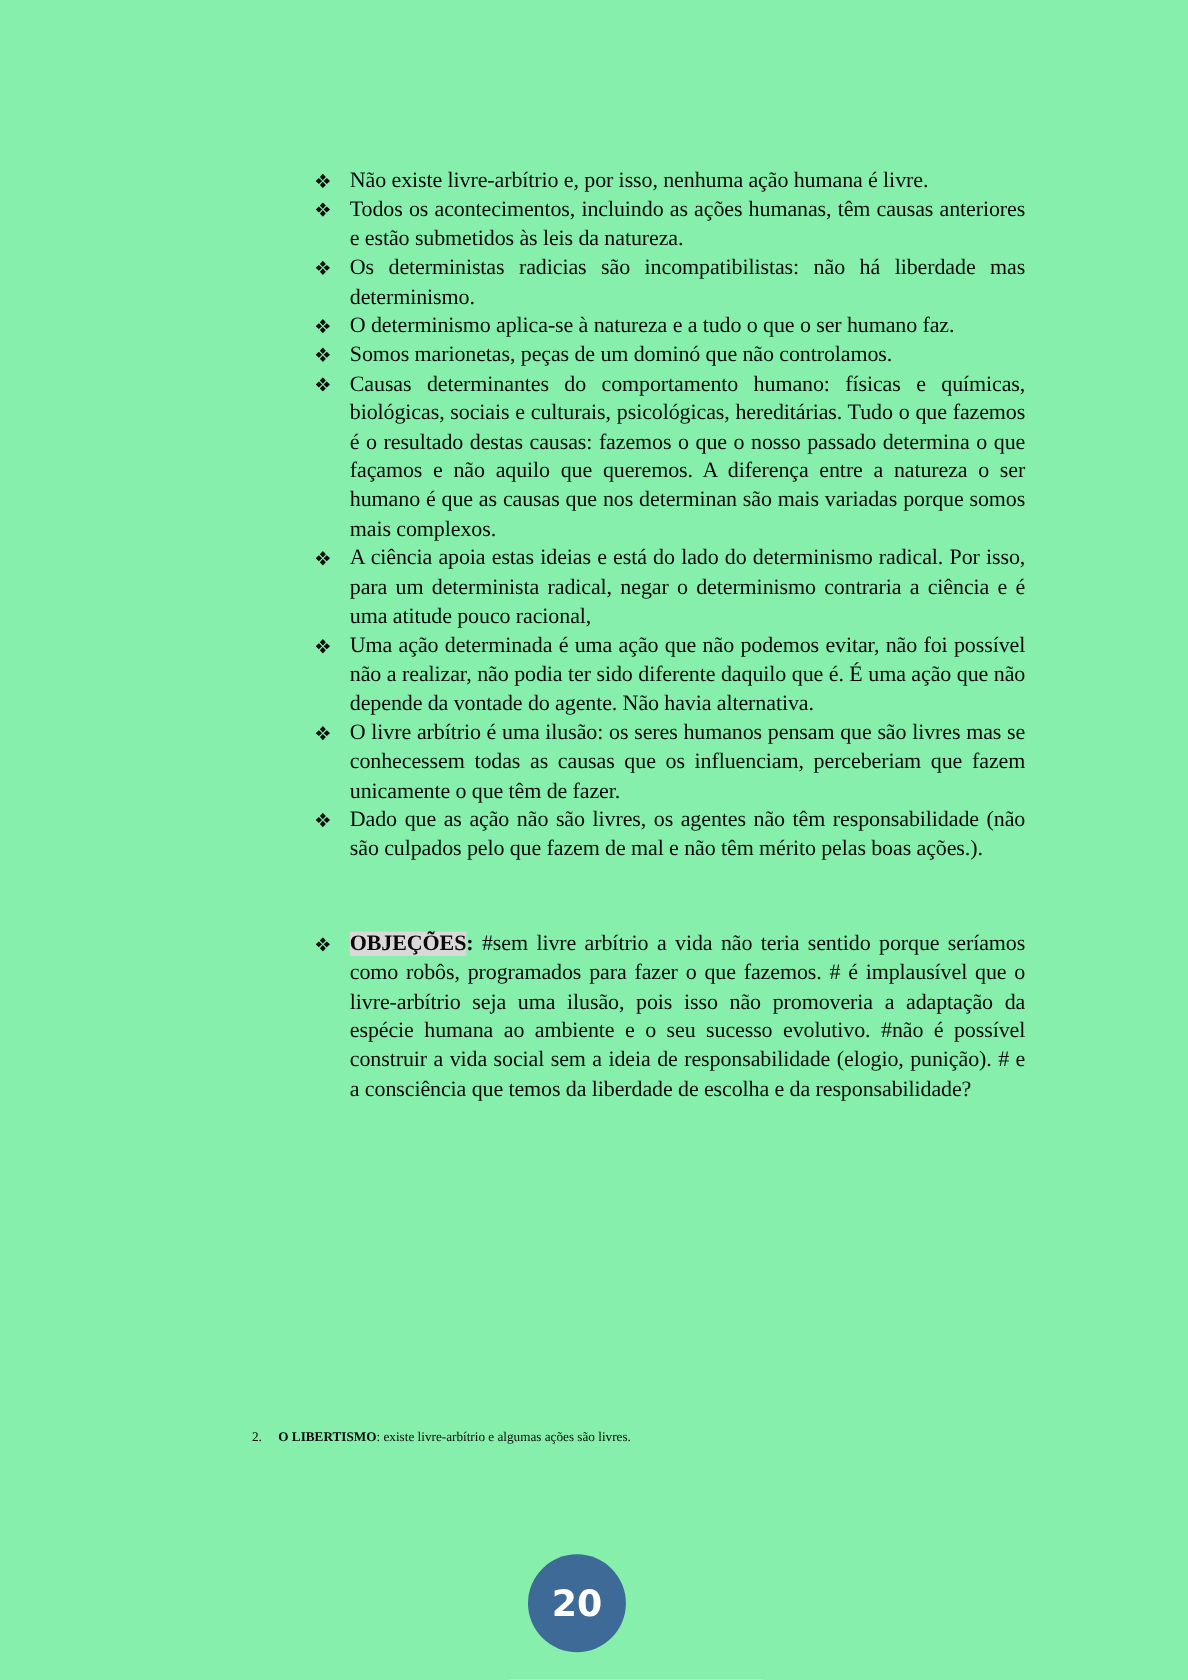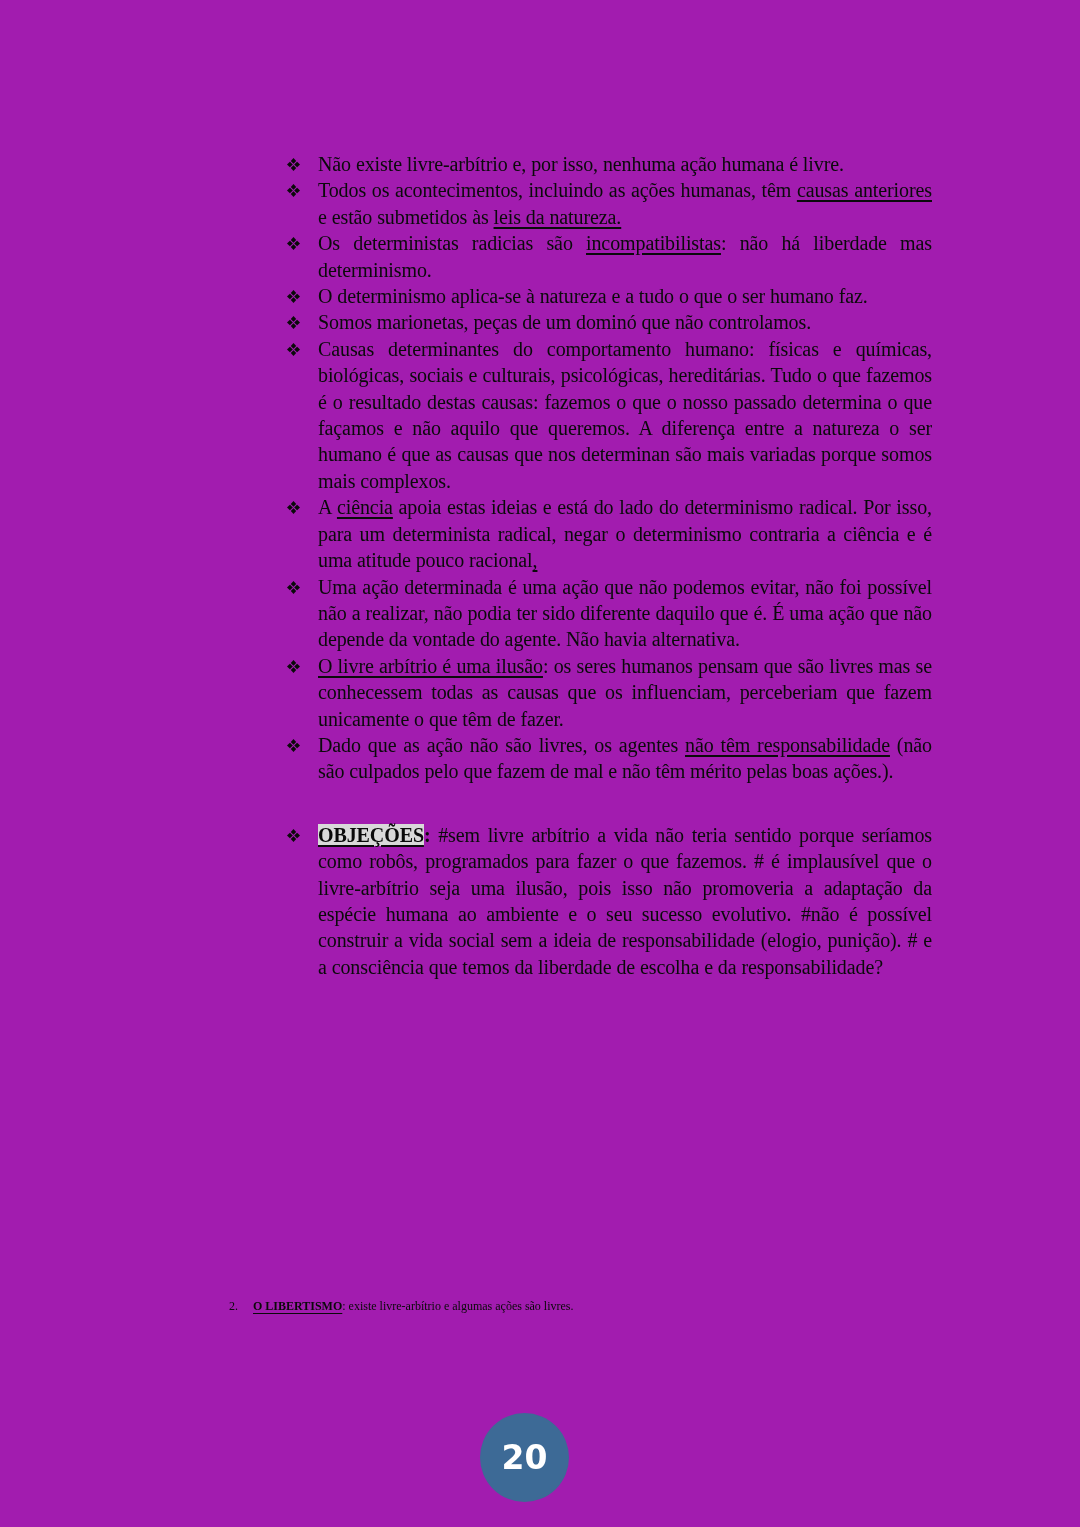--- a/index.html
+++ b/index.html
@@ -6,44 +6,44 @@
   body {
     width: 1080px; height: 1527px;
     background: #ffffff;
     font-family: "Liberation Serif", "DejaVu Serif", serif;
     color: #0a0a0a;
     position: relative;
     overflow: hidden;
   }
   .page {
     position: absolute; inset: 0;
-    background: #a21caf;
+    background: #86efac;
   }
   .bullet-list {
     position: absolute;
     left: 286px; top: 151px;
     width: 646px;
   }
   .bullet-item {
     position: relative;
     padding-left: 32px;
     text-align: justify;
     font-size: 20px;
     line-height: 26.4px;
     letter-spacing: -0.1px;
   }
-  .bullet-item.gap { margin-top: 37px; }
+  .bullet-item.gap { margin-top: 60px; }
   .diamond {
     position: absolute;
     left: 1px; top: 7px;
     width: 13px; height: 13px;
     line-height: 0;
   }
   .b  { font-weight: bold; }
-  .u  { text-decoration: underline; text-underline-offset: 3px; }
+  .u  { text-underline-offset: 3px; }
   .hl { background: var(--hl, #d9d9d9); }
   .numbered-item {
     position: absolute;
     left: 229px; top: 1293px;
     width: 720px;
     font-size: 12px;
     line-height: 26.4px;
     white-space: nowrap;
   }
   .item-number { display: inline-block; margin-right: 15px; }

